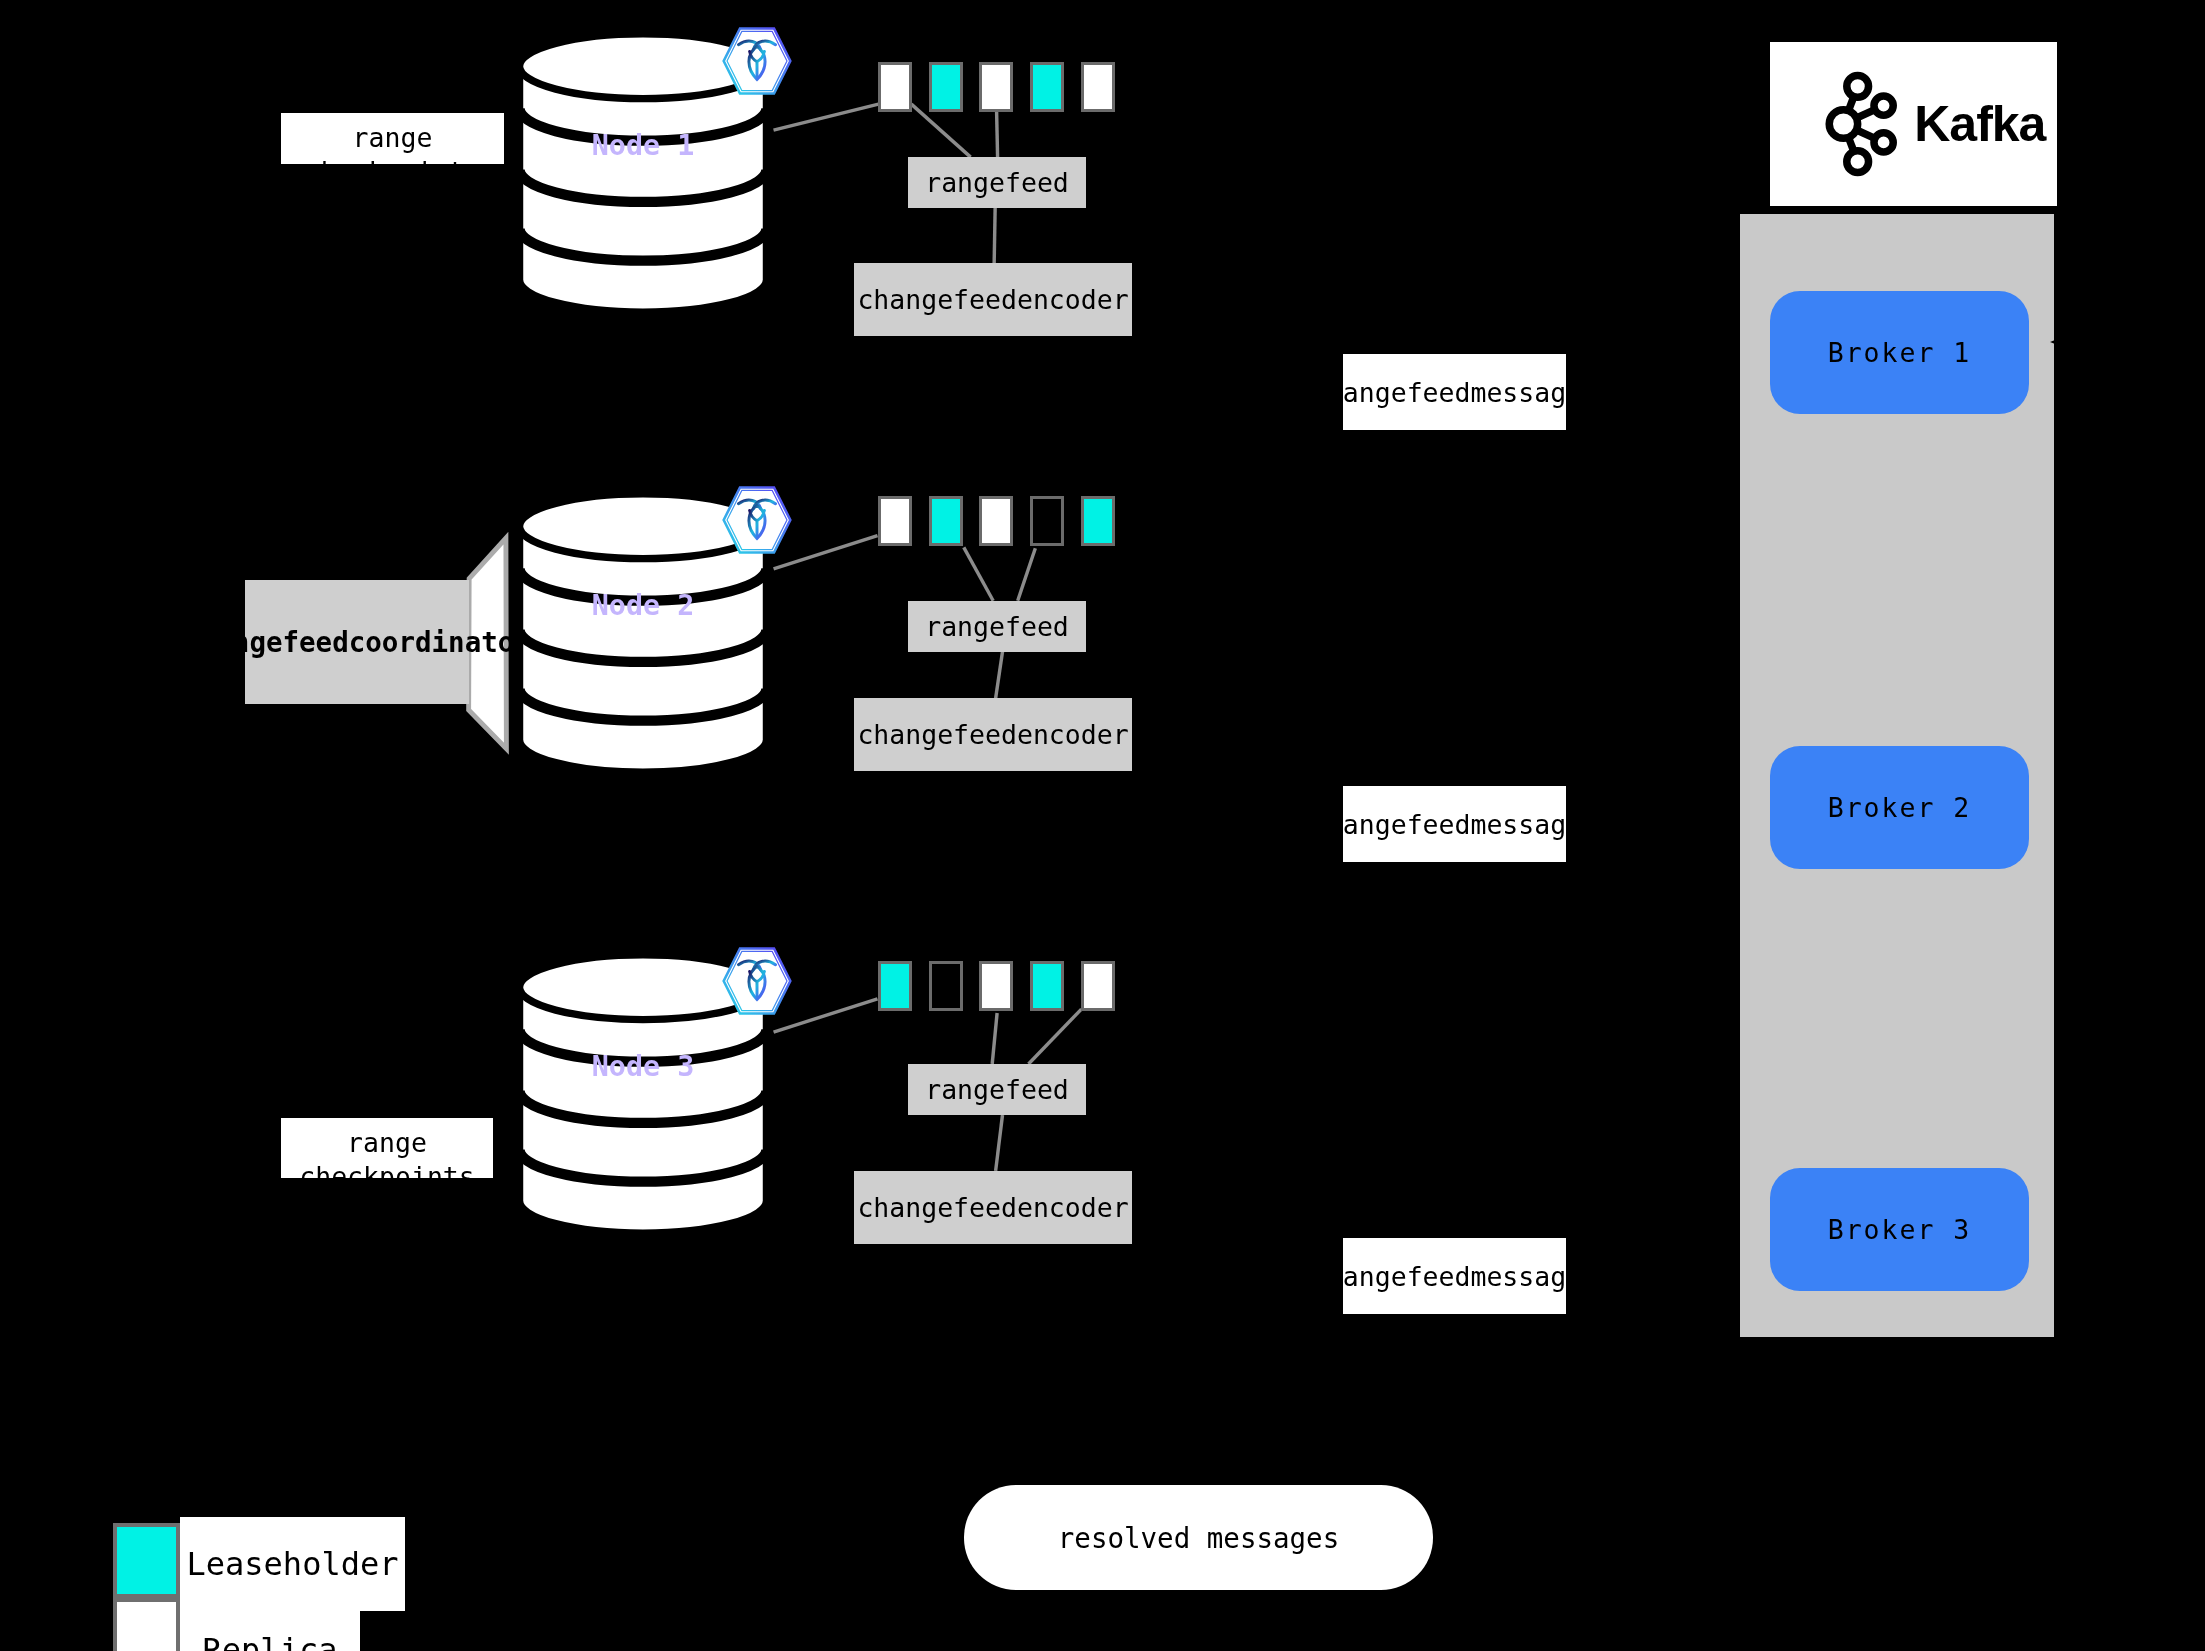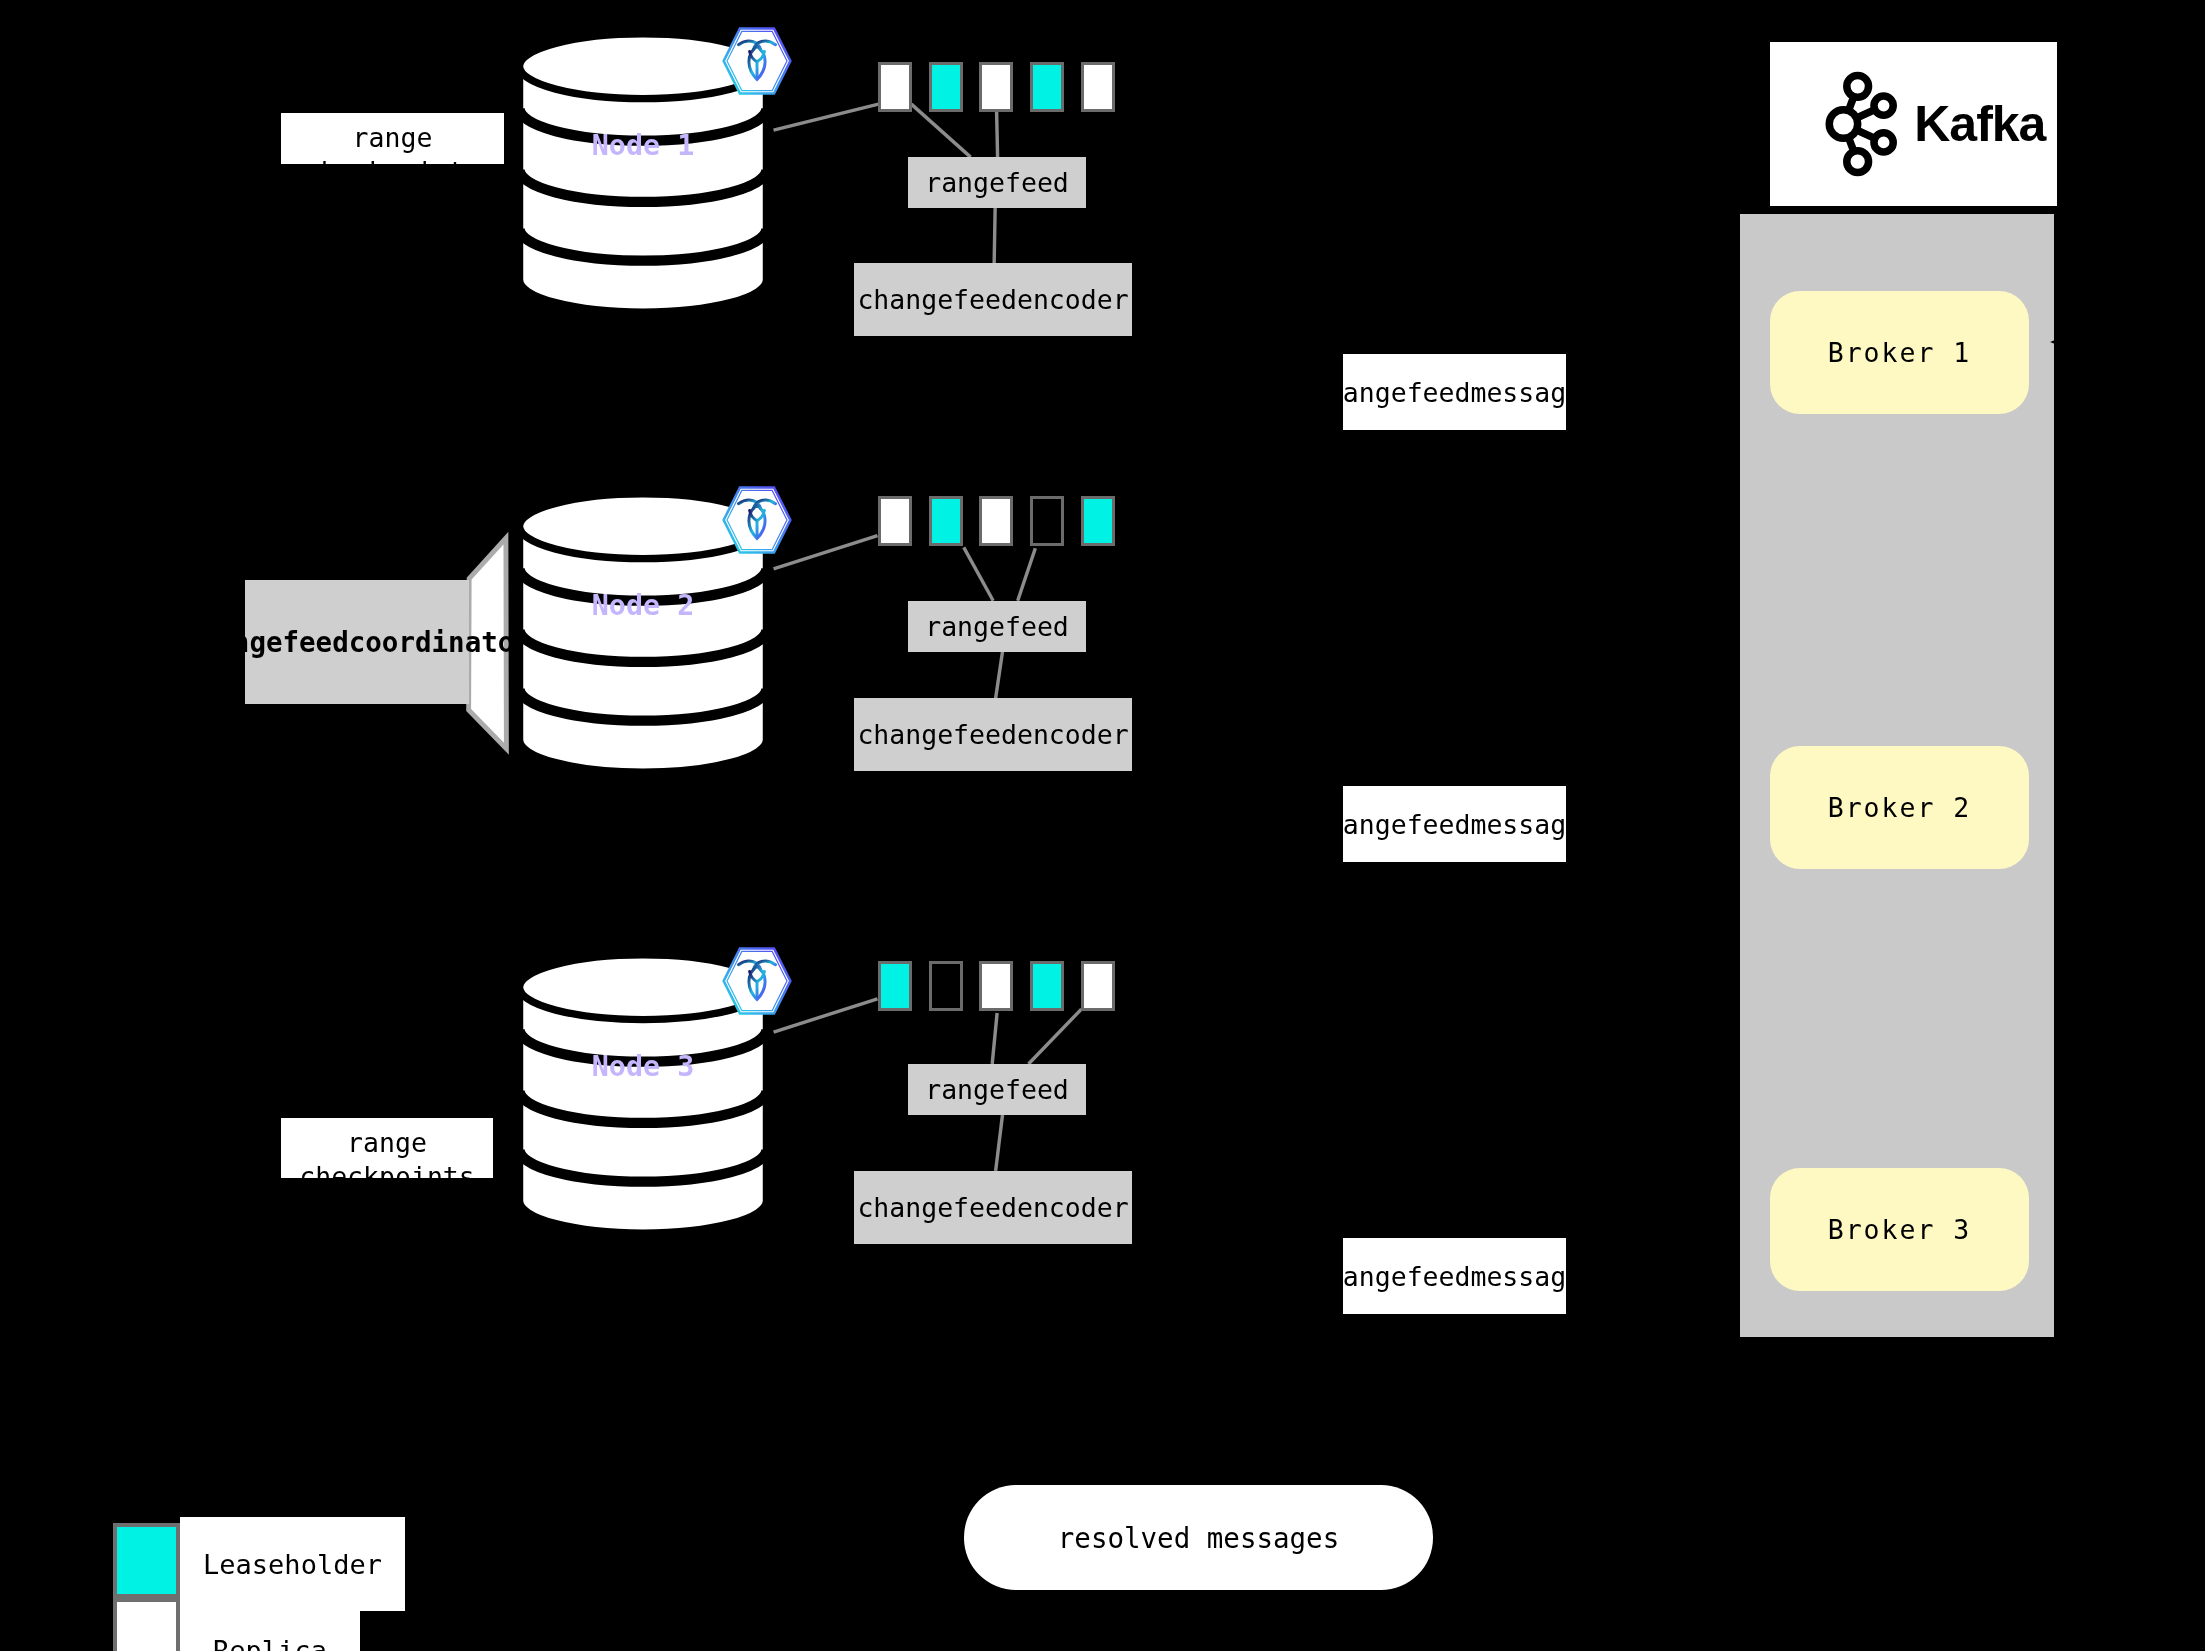--- a/index.html
+++ b/index.html
@@ -6,21 +6,21 @@
   .stage{position:relative;width:2205px;height:1652px;background:#000;overflow:hidden;
          font-family:"DejaVu Sans Mono","Liberation Mono",monospace;color:#000;}
   .abs{position:absolute;}
   .overlay{position:absolute;left:0;top:0;pointer-events:none;}
 
   
   .panel{left:1740px;top:214px;width:314px;height:1123px;background:#C9C9C9;}
   .kafkabox{left:1770px;top:42px;width:259px;height:164px;background:#fff;
             display:flex;align-items:center;justify-content:center;gap:12.7px;padding-left:28px;}
   .kafka-title{font-family:"Liberation Sans",sans-serif;font-weight:bold;font-size:50px;letter-spacing:-1px;}
-  .broker{left:1770px;width:259px;height:123px;background:#fef9c3;border-radius:30px;
+  .broker{left:1770px;width:259px;height:123px;background:#3b82f6;border-radius:30px;
           display:flex;align-items:center;justify-content:center;font-size:26.5px;letter-spacing:2px;}
   .broker.b1{top:291px;} .broker.b2{top:722px;margin-top:24px;} .broker.b3{top:1168px;}
 
   
   .cyl{left:513px;width:260px;height:290px;}
   .cyl.c1{top:29px;} .cyl.c2{top:489px;} .cyl.c3{top:950px;}
   .nodelabel{left:513px;width:260px;height:29px;line-height:29px;text-align:center;
              font-weight:bold;font-size:28.4px;color:#c4b5fd;}
   .nl1{top:131px;} .nl2{top:591px;} .nl3{top:1052px;}
   .hex{left:720px;width:74px;height:74px;}
@@ -48,21 +48,21 @@
   .checkpoint{left:281px;width:223px;background:#fff;overflow:hidden;text-align:center;
               font-size:26.5px;line-height:34px;padding-top:8px;box-sizing:border-box;}
   .cp1{top:113px;height:51px;} .cp3{top:1118px;height:60px;width:212px;}
   .coordinator{left:245px;top:580px;width:224px;height:124px;font-weight:bold;
                font-size:27.5px;line-height:35px;}
   .resolved{left:964px;top:1485px;width:469px;height:105px;border-radius:52px;font-size:27.5px;}
 
   
   .lgsq{left:113px;width:67px;height:75px;border:4.9px solid #6f6f6f;box-sizing:border-box;}
   .lg1{top:1523px;} .lg2{top:1598px;}
-  .lglabel{font-size:27px;}
+  .lglabel{font-size:32px;}
   .lgl1{left:180px;top:1517px;width:225px;height:94px;}
   .lgl2{left:180px;top:1611px;width:180px;height:78px;}
 </style>
 </head>
 <body>
 
 <div class="stage">
 
   <div class="abs panel"></div>
 

